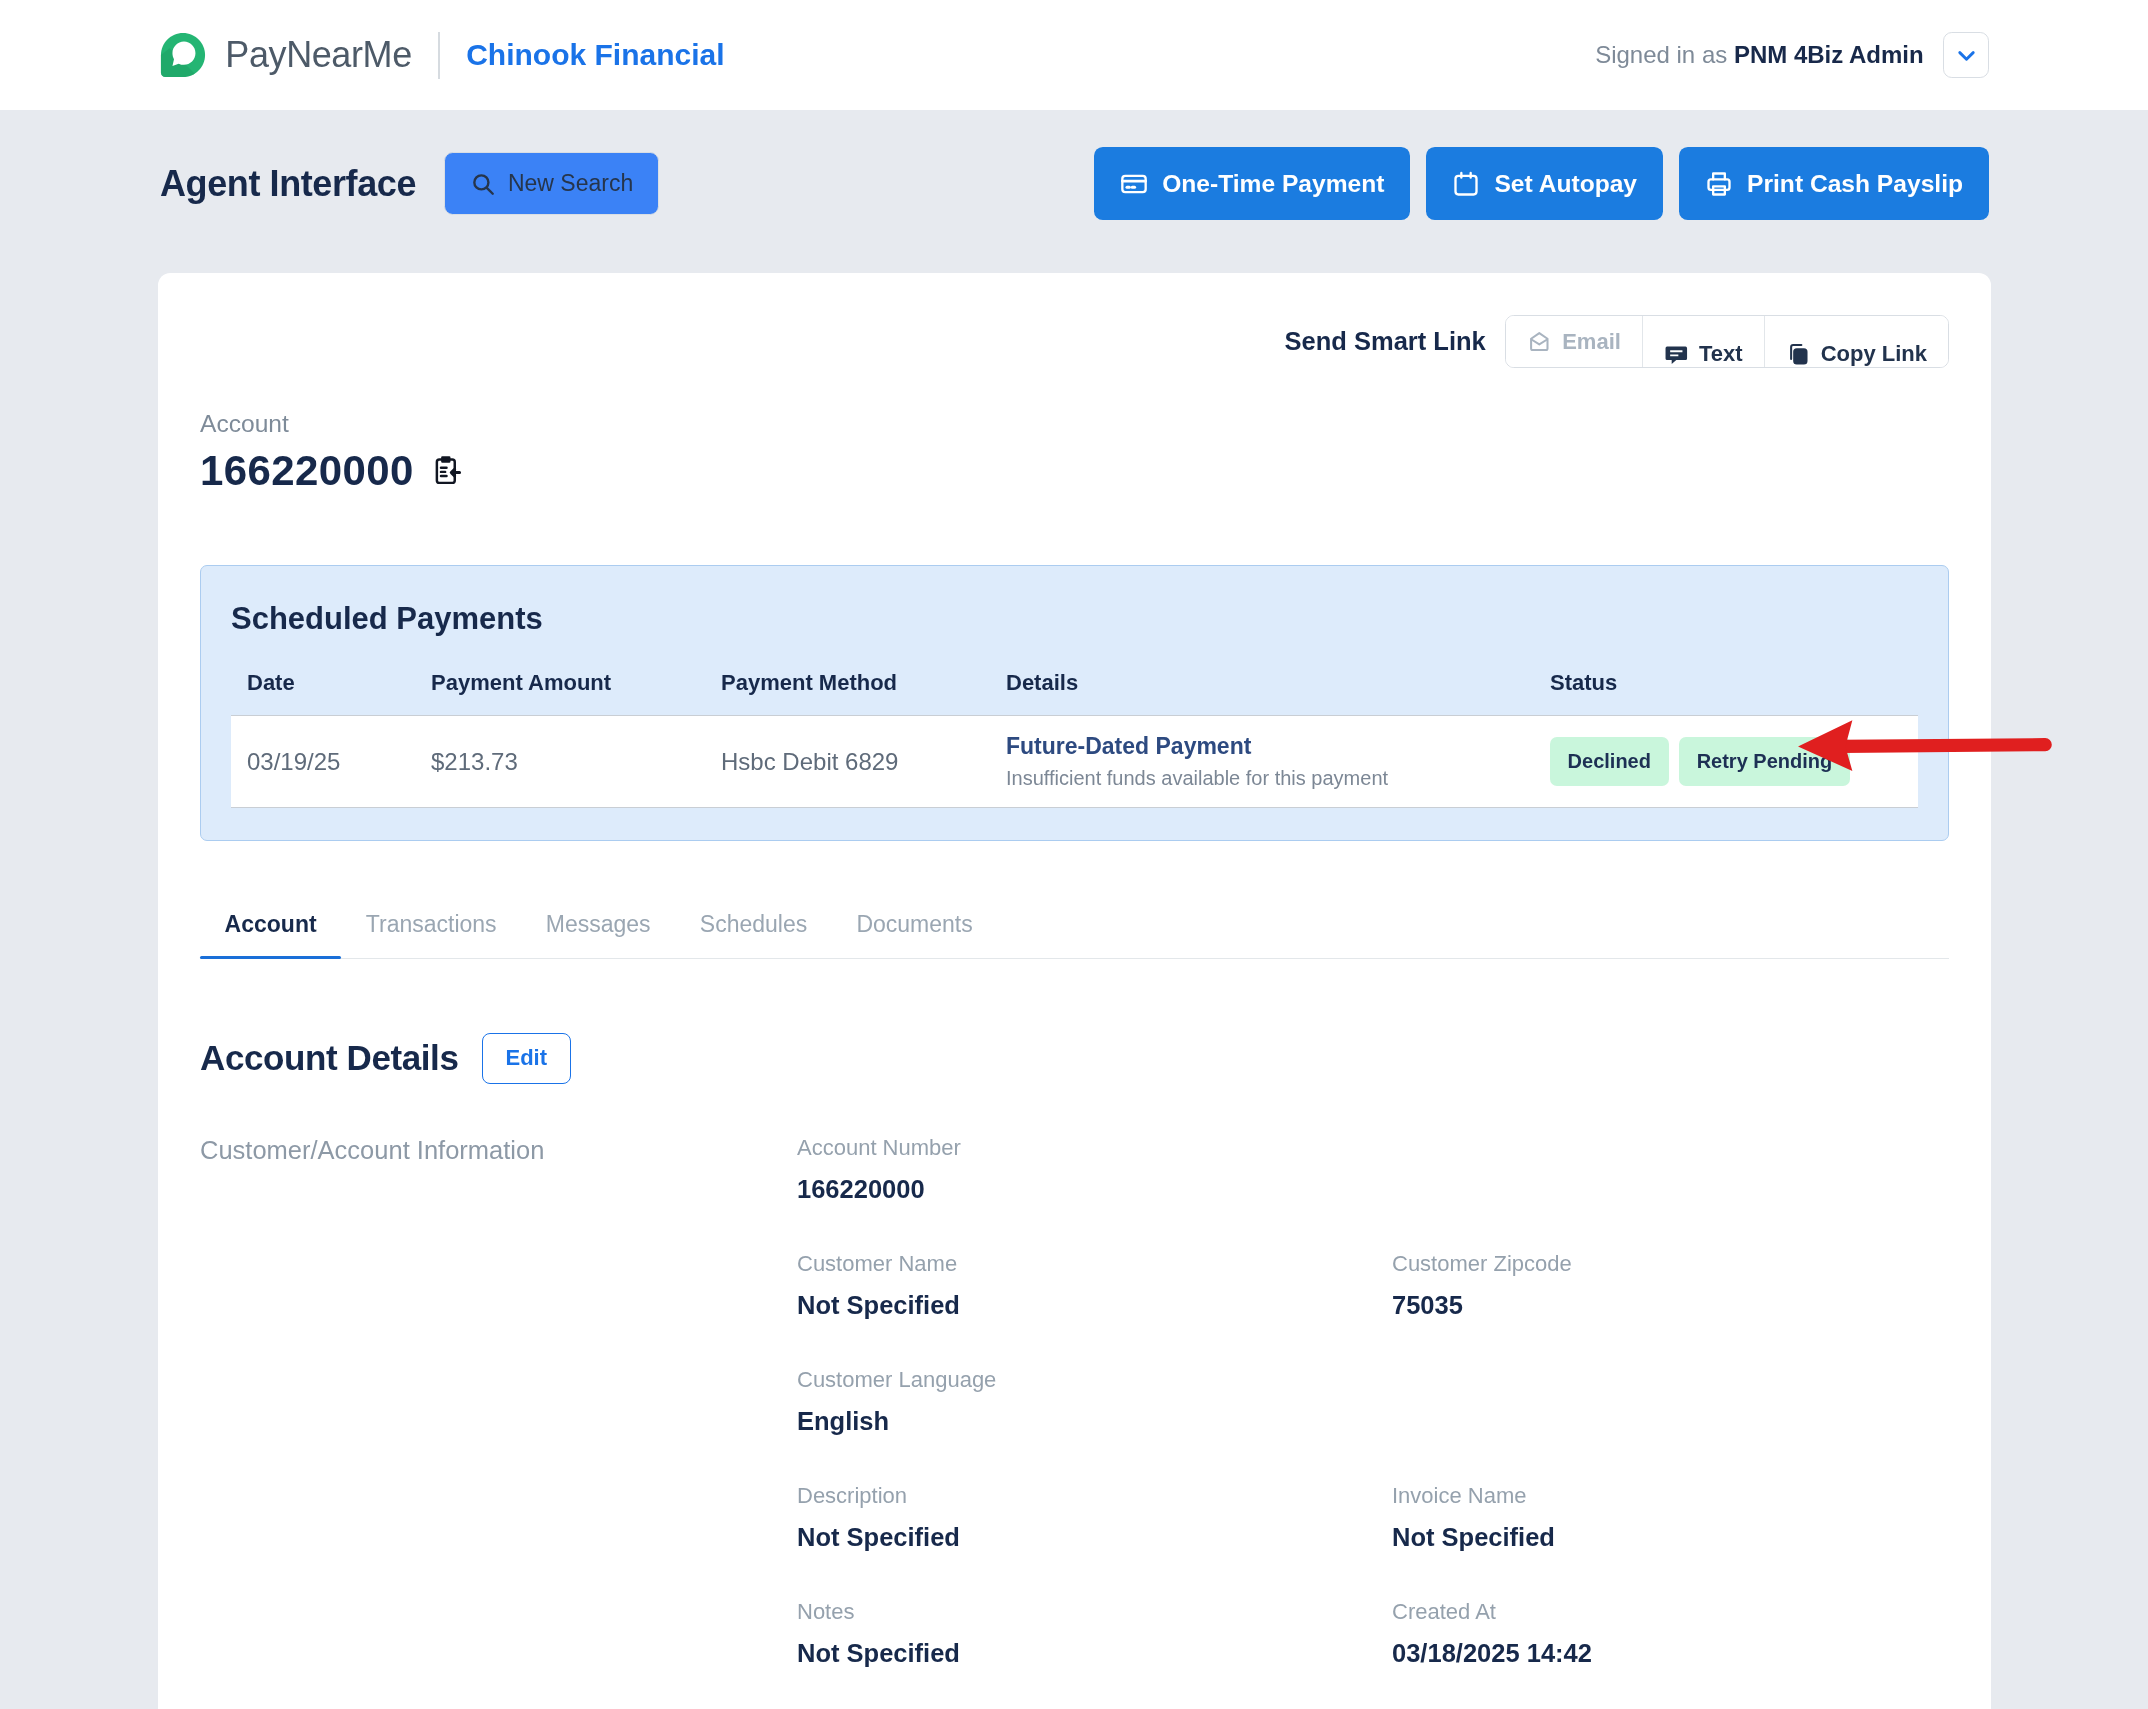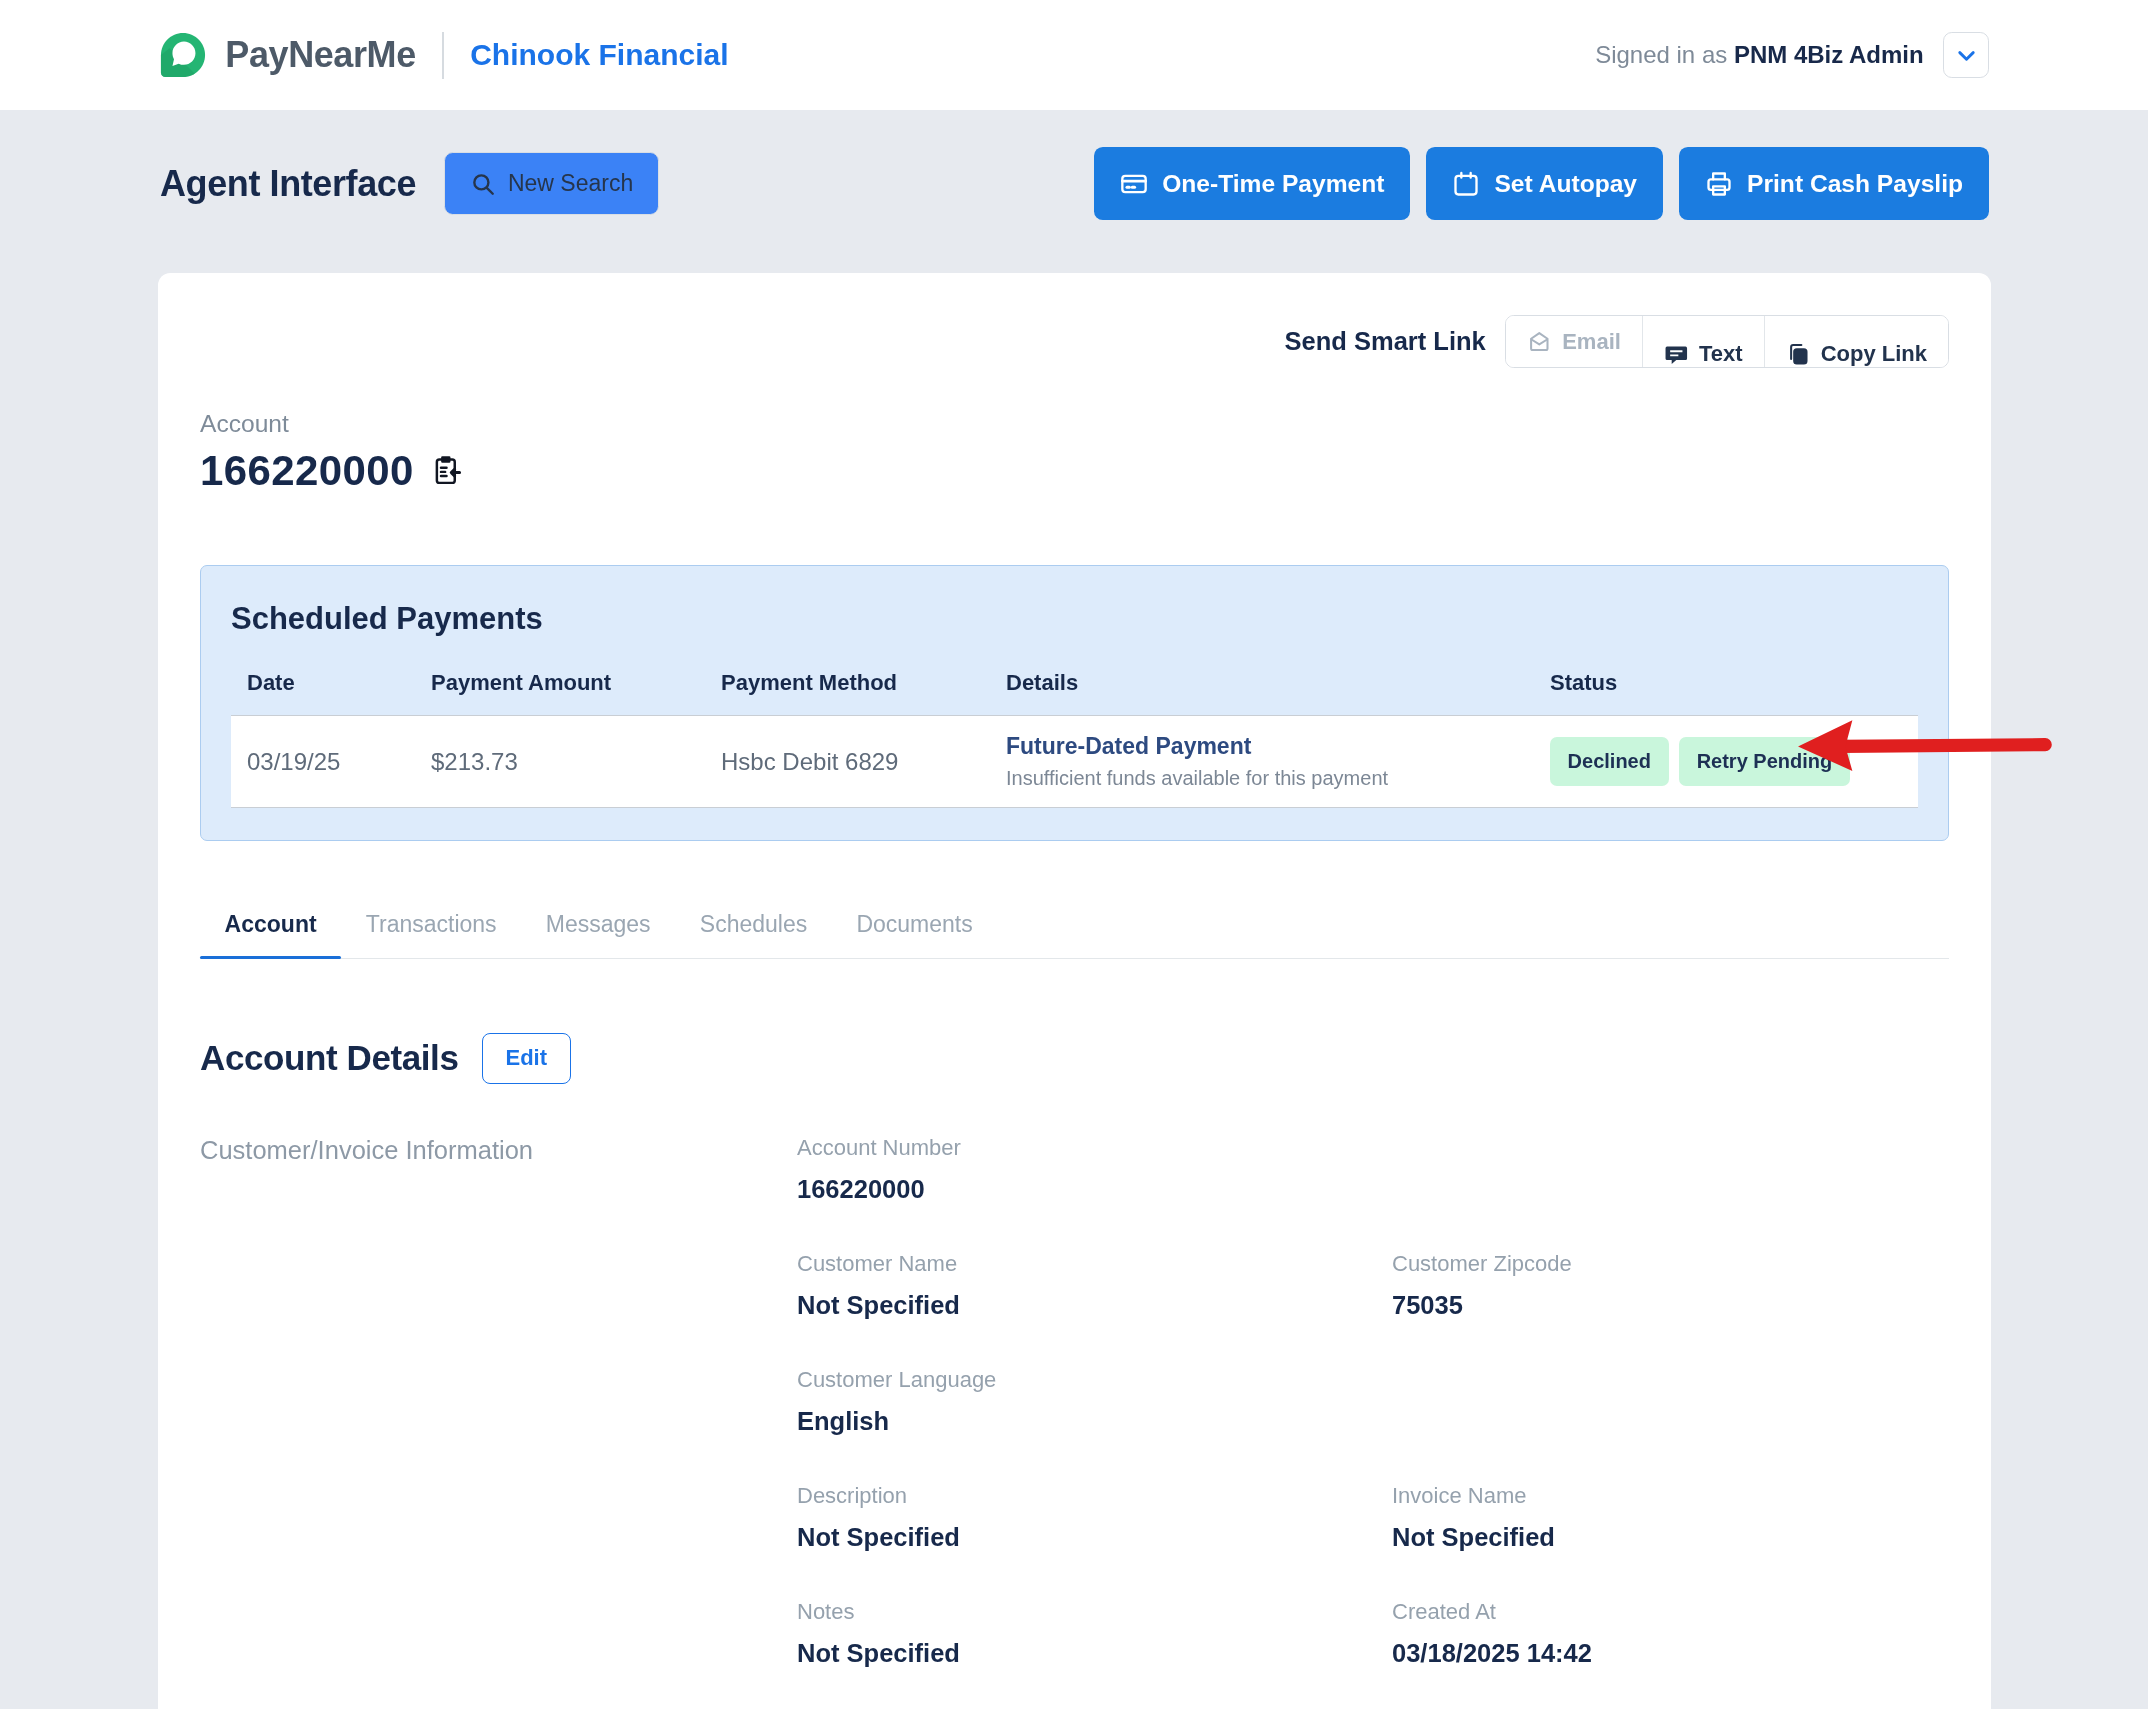--- a/index.html
+++ b/index.html
@@ -12,21 +12,21 @@
   }
   svg { display:block; }
 
   
   .topbar {
     height:110px; background:#ffffff;
     display:flex; align-items:center; justify-content:space-between;
     padding:0 160px;
   }
   .brand-wrap { display:flex; align-items:center; gap:19.3px; }
-  .brand-name { font-size:36px; font-weight:700; color:#4d5a68; letter-spacing:-0.4px; }
+  .brand-name { font-size:36px; font-weight:400; color:#4d5a68; letter-spacing:-0.4px; }
   .brand-divider { width:1.8px; height:47px; background:#d6dbe0; margin:0 7px; }
   .org-name { font-size:30px; font-weight:700; color:#1a73e8; }
   .signin-wrap { display:flex; align-items:center; gap:19.3px; }
   .signin-text { font-size:24px; color:#7e8a98; }
   .signin-text b { color:#18294a; font-weight:700; }
   .chevron-btn {
     width:46px; height:46px; background:#fff; border:1.8px solid #d9dee4;
     border-radius:8.8px; display:flex; align-items:center; justify-content:center;
     cursor:pointer;
   }
@@ -307,21 +307,21 @@
     <button class="tab">Schedules</button>
     <button class="tab">Documents</button>
   </div>
 
   <div class="details-head">
     <span class="details-title-h">Account Details</span>
     <button class="btn-edit">Edit</button>
   </div>
 
   <div class="info-wrap">
-    <div class="info-section-title">Customer/Invoice Information</div>
+    <div class="info-section-title">Customer/Account Information</div>
     <div class="info-fields">
 
       <div>
         <div class="field-label">Account Number</div>
         <div class="field-value">166220000</div>
       </div>
       <div></div>
 
       <div>
         <div class="field-label">Customer Name</div>

